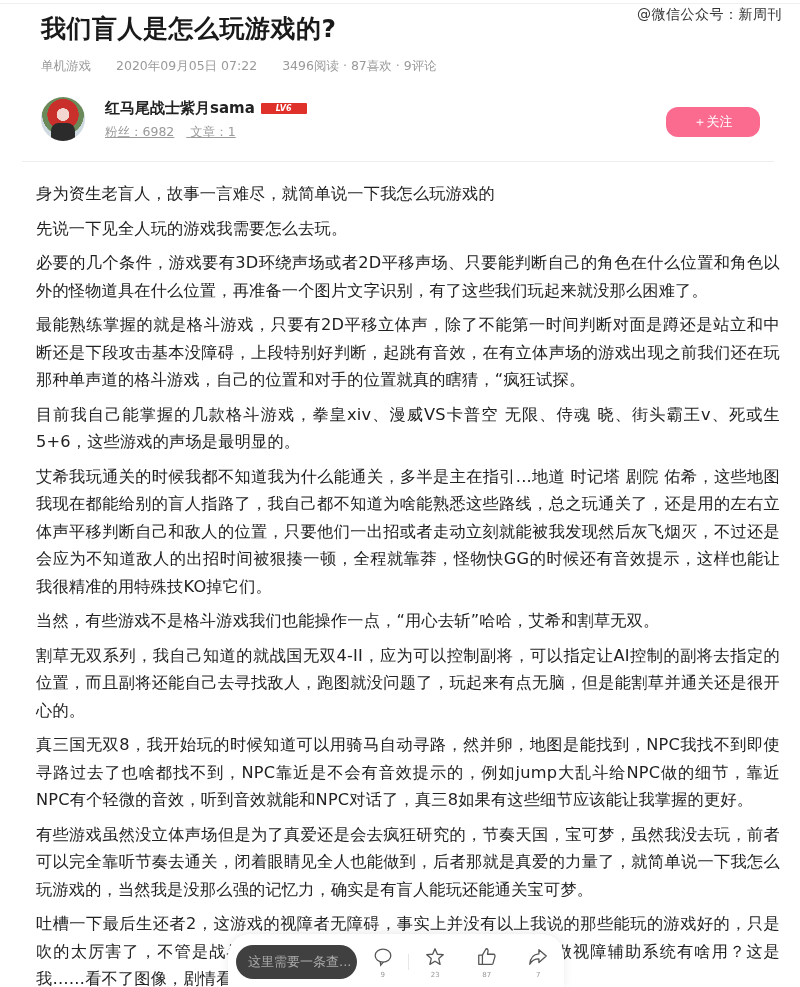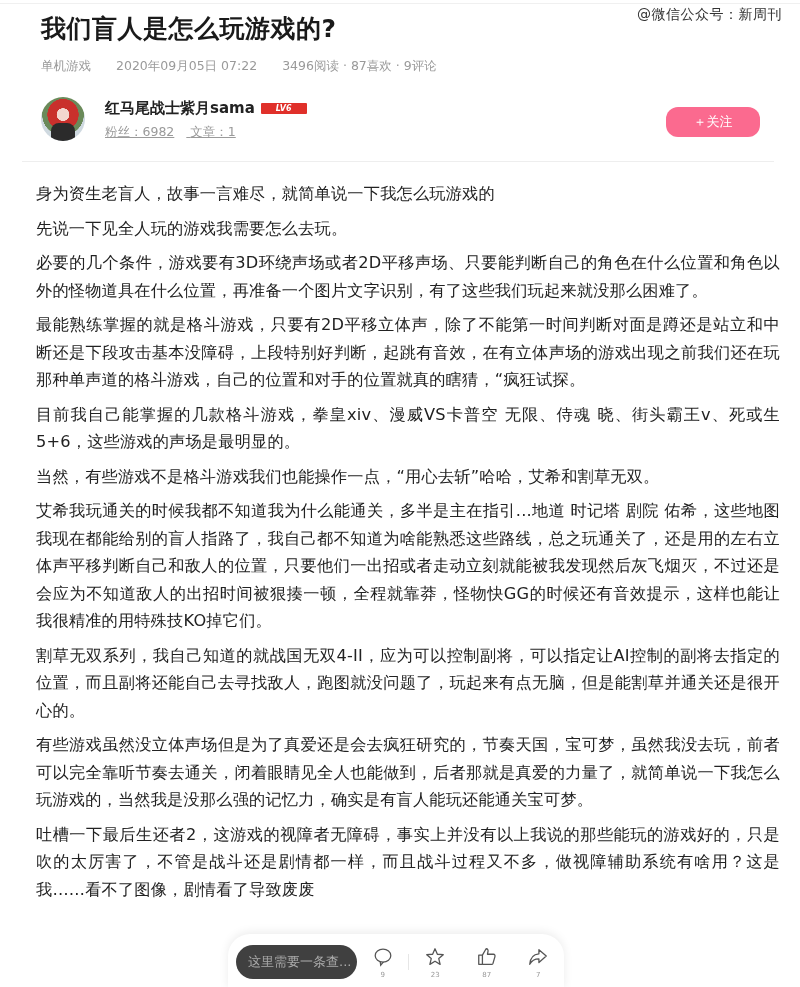--- a/index.html
+++ b/index.html
@@ -62,23 +62,24 @@
 </div>
 
 <div class="divider"></div>
 
 <div class="body">
   <p>身为资生老盲人，故事一言难尽，就简单说一下我怎么玩游戏的</p>
   <p>先说一下见全人玩的游戏我需要怎么去玩。</p>
   <p>必要的几个条件，游戏要有3D环绕声场或者2D平移声场、只要能判断自己的角色在什么位置和角色以外的怪物道具在什么位置，再准备一个图片文字识别，有了这些我们玩起来就没那么困难了。</p>
   <p>最能熟练掌握的就是格斗游戏，只要有2D平移立体声，除了不能第一时间判断对面是蹲还是站立和中断还是下段攻击基本没障碍，上段特别好判断，起跳有音效，在有立体声场的游戏出现之前我们还在玩那种单声道的格斗游戏，自己的位置和对手的位置就真的瞎猜，“疯狂试探。</p>
   <p>目前我自己能掌握的几款格斗游戏，拳皇xiv、漫威VS卡普空 无限、侍魂 晓、街头霸王v、死或生5+6，这些游戏的声场是最明显的。</p>
+  <p>艾希我玩通关的时候我都不知道我为什么能通关，多半是主在指引...地道 时记塔 剧院 佑希，这些地图我现在都能给别的盲人指路了，我自己都不知道为啥能熟悉这些路线，总之玩通关了，还是用的左右立体声平移判断自己和敌人的位置，只要他们一出招或者走动立刻就能被我发现然后灰飞烟灭，不过还是会应为不知道敌人的出招时间被狠揍一顿，全程就靠莽，怪物快GG的时候还有音效提示，这样也能让我很精准的用特殊技KO掉它们。</p>
   <p>当然，有些游戏不是格斗游戏我们也能操作一点，“用心去斩”哈哈，艾希和割草无双。</p>
-  <p>艾希我玩通关的时候我都不知道我为什么能通关，多半是主在指引...地道 时记塔 剧院 佑希，这些地图我现在都能给别的盲人指路了，我自己都不知道为啥能熟悉这些路线，总之玩通关了，还是用的左右立体声平移判断自己和敌人的位置，只要他们一出招或者走动立刻就能被我发现然后灰飞烟灭，不过还是会应为不知道敌人的出招时间被狠揍一顿，全程就靠莽，怪物快GG的时候还有音效提示，这样也能让我很精准的用特殊技KO掉它们。</p>
   <p>割草无双系列，我自己知道的就战国无双4-II，应为可以控制副将，可以指定让AI控制的副将去指定的位置，而且副将还能自己去寻找敌人，跑图就没问题了，玩起来有点无脑，但是能割草并通关还是很开心的。</p>
+  <p>真三国无双8，我开始玩的时候知道可以用骑马自动寻路，然并卵，地图是能找到，NPC我找不到即使寻路过去了也啥都找不到，NPC靠近是不会有音效提示的，例如jump大乱斗给NPC做的细节，靠近NPC有个轻微的音效，听到音效就能和NPC对话了，真三8如果有这些细节应该能让我掌握的更好。</p>
   <p>有些游戏虽然没立体声场但是为了真爱还是会去疯狂研究的，节奏天国，宝可梦，虽然我没去玩，前者可以完全靠听节奏去通关，闭着眼睛见全人也能做到，后者那就是真爱的力量了，就简单说一下我怎么玩游戏的，当然我是没那么强的记忆力，确实是有盲人能玩还能通关宝可梦。</p>
   <p>吐槽一下最后生还者2，这游戏的视障者无障碍，事实上并没有以上我说的那些能玩的游戏好的，只是吹的太厉害了，不管是战斗还是剧情都一样，而且战斗过程又不多，做视障辅助系统有啥用？这是我……看不了图像，剧情看了导致废废</p>
 </div>
 
 <div class="action-bar">
   <div class="comment-input">这里需要一条查...</div>
   <div class="act">
     <svg viewBox="0 0 24 24" fill="none" stroke="#555" stroke-width="1.4">
         <ellipse cx="12" cy="10.5" rx="8.5" ry="7"></ellipse>
         <path d="M9 17 L9.5 21 L12.5 17.4"></path>

